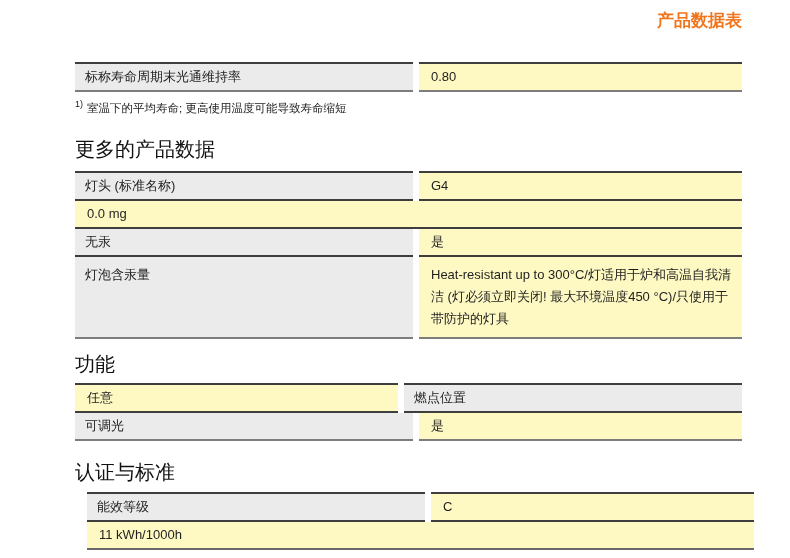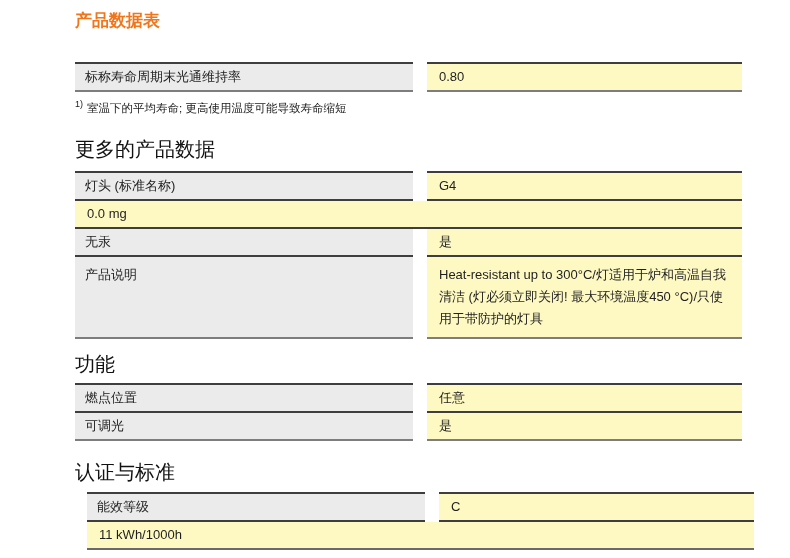--- a/index.html
+++ b/index.html
@@ -14,36 +14,37 @@
   .content {
     margin-left: 75px;
     width: 667px;
   }
   .page-title {
     margin-top: 10px;
     font-size: 17px;
     line-height: 22px;
     font-weight: bold;
     color: #f0761d;
+    text-align: right;
   }
   .section-title {
     font-size: 20px;
     line-height: 22px;
     font-weight: 400;
     color: #111111;
   }
   .st-more  { margin-top: 22px; }
   .st-feat  { margin-top: 14px; }
   .st-cert  { margin-top: 20px; }
   .tbl { width: 667px; }
   .t1 { margin-top: 30px; }
   .t2 { margin-top: 11px; }
   .t3 { margin-top: 8px; }
   .t4 { margin-top: 9px; margin-left: 12px; }
-  .trow { display: flex; gap: 14px; }
+  .trow { display: flex; gap: 6px; }
   .cell {
     font-size: 13px;
     line-height: 22px;
     padding: 2px 10px;
     border-bottom: 2px solid #3e3e3e;
     overflow-wrap: break-word;
   }
   .lbl {
     flex: none;
     width: 338px;
@@ -98,31 +99,31 @@
       <div class="cell val">G4</div>
     </div>
     <div class="trow">
       <div class="cell val">0.0 mg</div>
     </div>
     <div class="trow">
       <div class="cell lbl">无汞</div>
       <div class="cell val">是</div>
     </div>
     <div class="trow tall">
-      <div class="cell lbl">产品说明</div>
+      <div class="cell lbl">灯泡含汞量</div>
       <div class="cell val">Heat-resistant up to 300°C/灯适用于炉和高温自我清洁 (灯必须立即关闭! 最大环境温度450 °C)/只使用于带防护的灯具</div>
     </div>
   </div>
 
   <h2 class="section-title st-feat">功能</h2>
 
   <div class="tbl t3">
     <div class="trow">
+      <div class="cell val">任意</div>
       <div class="cell lbl">燃点位置</div>
-      <div class="cell val">任意</div>
     </div>
     <div class="trow">
       <div class="cell lbl">可调光</div>
       <div class="cell val">是</div>
     </div>
   </div>
 
   <h2 class="section-title st-cert">认证与标准</h2>
 
   <div class="tbl t4">

